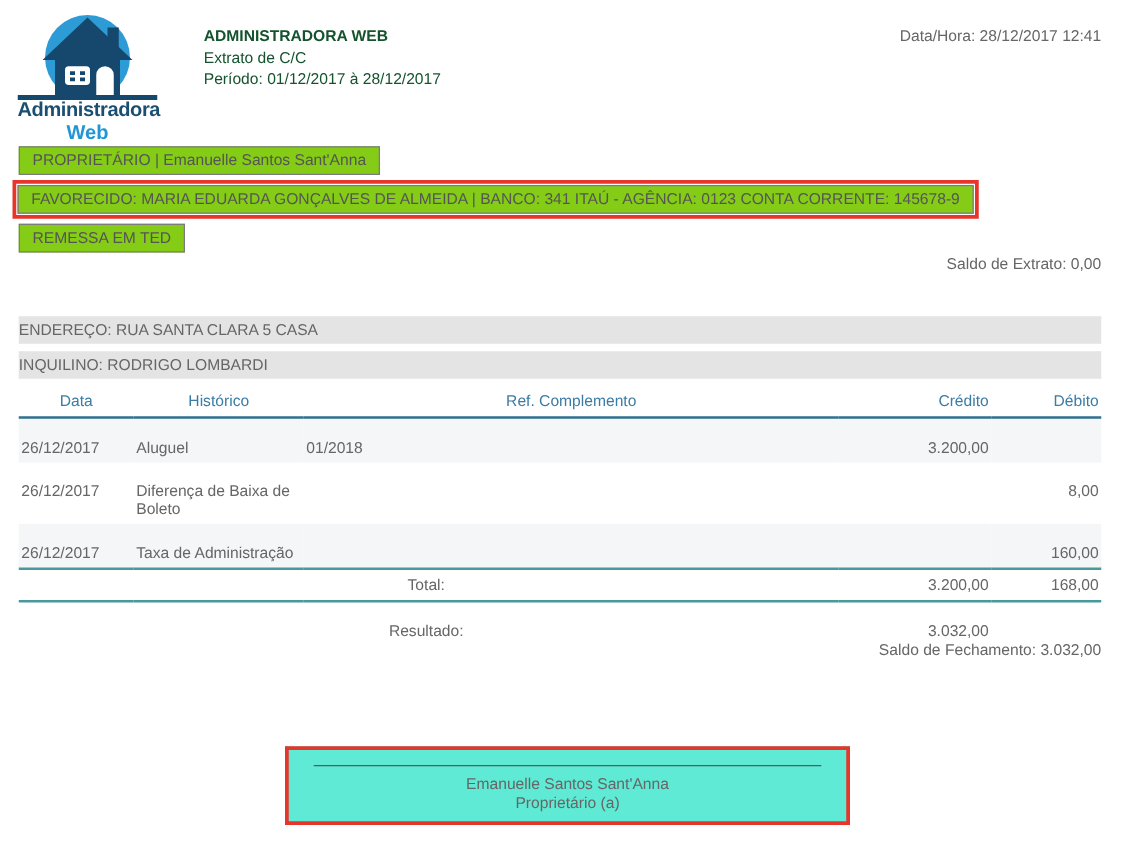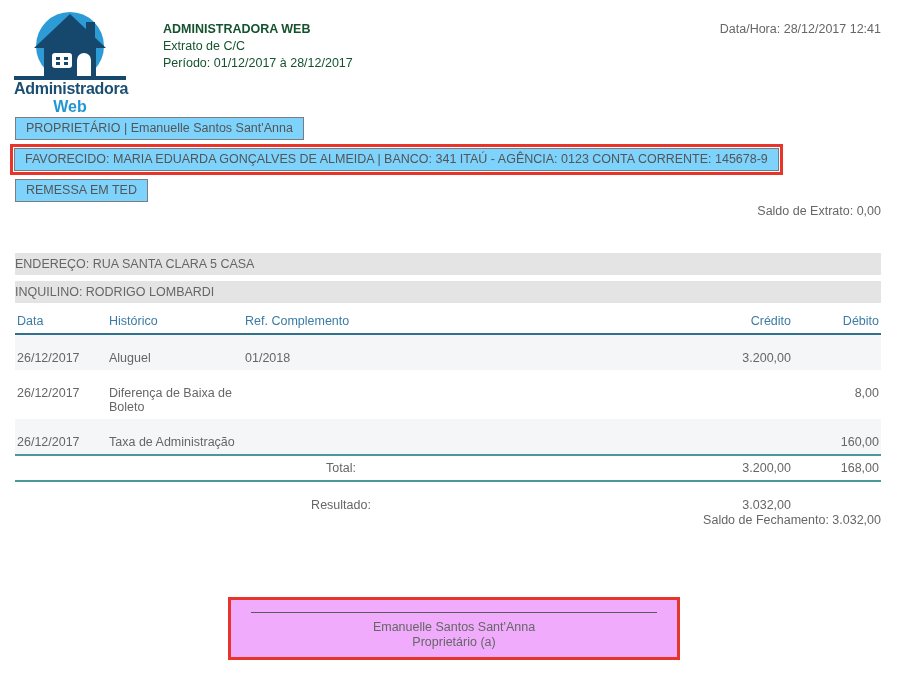--- a/index.html
+++ b/index.html
@@ -16,21 +16,21 @@
   .logo-line2 { font-size:16px; font-weight:bold; color:#2196d3; }
 
   .header-block { position:absolute; left:163px; top:21px; font-size:12.5px; line-height:17px; color:#14532d; }
   .header-company { font-weight:bold; }
 
   .datetime { position:absolute; right:19px; top:22px; font-size:12.5px; color:#666; }
 
   
   .info-boxes { position:absolute; left:15px; top:117px; }
   .info-box {
-    display:inline-block; border:1px solid #7c7c7c; background:#7dd3fc;
+    display:inline-block; border:1px solid #7c7c7c; background:#84cc16;
     padding:3px 10px 4px 10px; font-size:12.5px; color:#555; white-space:nowrap;
   }
   .box-row { margin-bottom:4px; }
   .red-wrap {
     display:inline-block; border:3px solid #e8352b; padding:1px; margin-left:-5px; background:#fff;
   }
 
   .saldo-abertura { position:absolute; right:19px; top:204px; font-size:12.5px; color:#666; }
 
   
@@ -43,37 +43,37 @@
 
   
   .stmt-wrap { position:absolute; left:15px; top:311px; width:866px; }
   table.stmt { width:100%; border-collapse:collapse; font-size:12.5px; color:#666; }
   .stmt col.c-date { width:92px; }
   .stmt col.c-hist { width:136px; }
   .stmt col.c-ref  { width:auto; }
   .stmt col.c-cred { width:122px; }
   .stmt col.c-deb  { width:88px; }
   .stmt th {
-    font-weight:normal; color:#3a7ca5; text-align:left;
+    font-weight:normal; color:#3a7ca5; text-align:center;
     padding:3px 2px 5px 2px; border-bottom:2px solid #31708f;
   }
   .stmt th.num, .stmt td.num { text-align:right; }
   .stmt td { padding:16px 2px 5px 2px; vertical-align:top; }
   .stmt tr.stripe td { background:#f4f6f7; }
   .stmt tr.last-data td { border-bottom:2px solid #49989b; }
   .stmt tr.total-row td { border-bottom:2px solid #49989b; padding-top:5px; padding-bottom:5px; }
   .stmt td.label-right { text-align:center; padding-right:6px; }
   .hist-cell { display:block; max-width:130px; }
 
   .saldo-fechamento { position:absolute; right:19px; top:513px; font-size:12.5px; color:#666; }
 
   
   .signature {
     position:absolute; left:228px; top:597px; width:452px; height:63px;
-    border:3px solid #e8352b; background:#f0abfc; text-align:center; font-size:12.5px; color:#666;
+    border:3px solid #e8352b; background:#5eead4; text-align:center; font-size:12.5px; color:#666;
   }
   .sig-line { width:406px; margin:12px auto 7px auto; border-top:1px solid #5a5a5a; height:0; }
   .sig-name { line-height:15px; }
   .sig-role { line-height:15px; }
 </style>
 </head>
 <body>
 
 <div class="page">
 

